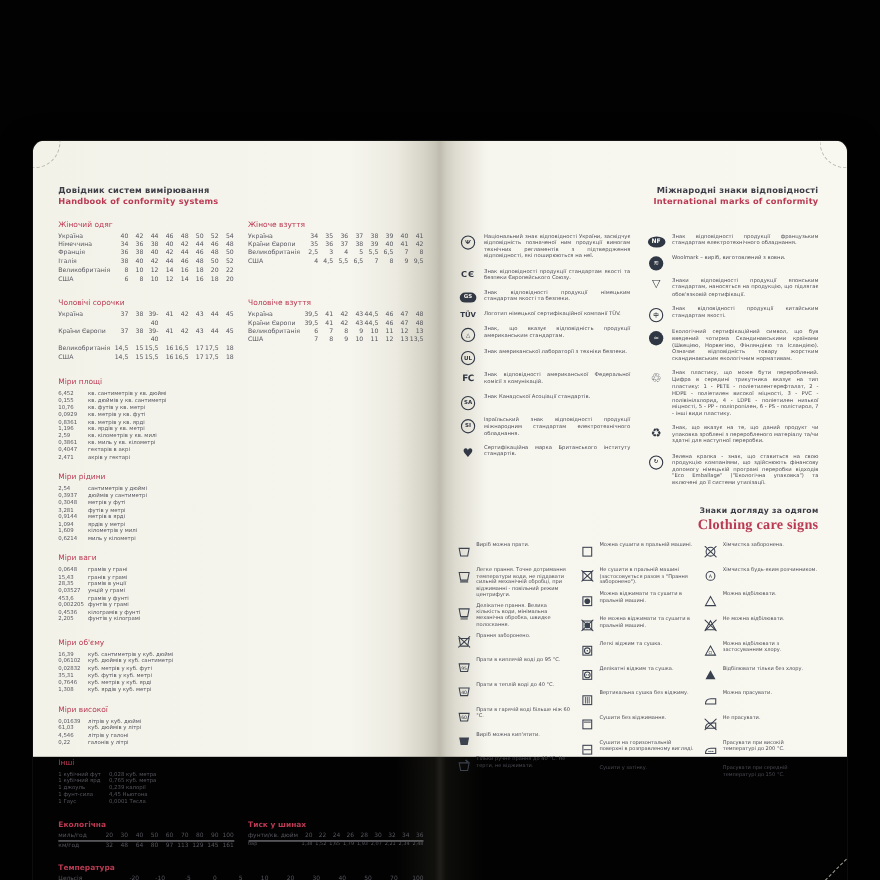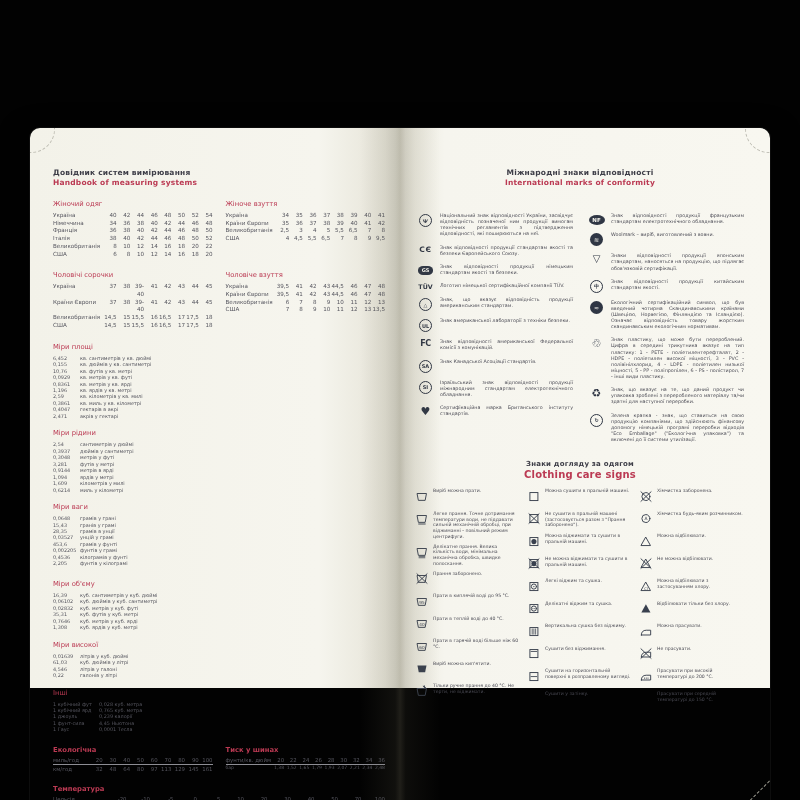--- a/index.html
+++ b/index.html
@@ -34,56 +34,56 @@
   .mrow{display:flex;font-size:4.9px;color:#55555e;line-height:1.32;}
   .mval{flex:0 0 27px;} .mdesc{flex:1;min-width:0;}
   .wide .mval{flex:0 0 46px;}
   .scrow{display:grid;font-size:5.4px;color:#55555e;line-height:1.5;align-items:end;}
   .scrow.rule{border-bottom:.7px solid #8d8d94;}
   .scrow .sval{text-align:right;}
   .scrow.tiny{font-size:4.5px;}
   .scale-head{font-size:6.8px;font-weight:700;color:#bb3a53;margin-bottom:2px;}
 
   
-  .rtitle{text-align:center;}
+  .rtitle{text-align:right;}
   .marks-wrap{display:flex;gap:14px;margin-top:26px;}
   .marks-wrap>div{flex:1;min-width:0;}
   .mark{display:flex;gap:5px;margin-bottom:7px;align-items:flex-start;}
   .mico{flex:0 0 19px;display:flex;justify-content:center;padding-top:1px;}
   .mtext{flex:1;font-size:4.8px;color:#4b4b55;line-height:1.28;text-align:justify;}
   .ck-circ{width:13px;height:13px;border:1.2px solid #2f3644;border-radius:50%;display:flex;
            align-items:center;justify-content:center;font-size:5px;font-weight:700;color:#2f3644;box-sizing:border-box;}
   .ck-fcirc{width:13px;height:13px;background:#2f3644;border-radius:50%;display:flex;align-items:center;
             justify-content:center;font-size:6px;color:#f6f5ee;}
   .ck-oval{width:16px;height:10px;background:#2f3644;border-radius:50%;display:flex;align-items:center;
            justify-content:center;font-size:5.5px;font-weight:700;color:#f6f5ee;margin-top:1px;}
   .ck-blob{width:15px;height:9px;background:#2f3644;border-radius:5px/4px;display:flex;align-items:center;
            justify-content:center;font-size:5px;font-weight:700;color:#f6f5ee;margin-top:1px;}
   .ck-txt{font-weight:700;color:#2f3644;font-size:7px;line-height:1;}
   .ck-txt.kite{font-size:11px;} .ck-txt.jis{font-weight:400;font-size:10px;}
   .ck-txt.rec{font-weight:400;font-size:11px;} .ck-txt.ce{letter-spacing:.8px;font-size:7.5px;}
   .ck-txt.tuv{font-size:6.3px;} .ck-txt.fcc{font-size:8px;letter-spacing:-.5px;}
   .care-title{margin-top:10px;}
-  .care-title .title-uk{font-size:7px;} .care-title .title-en{font-size:10px;}
+  .care-title .title-uk{font-size:7px;} .care-title .title-en{font-size:13px;font-family:Liberation Serif, serif;}
   .care-wrap{display:flex;gap:8px;margin-top:8px;}
   .care-wrap>div{flex:1;min-width:0;}
   .care{display:flex;gap:4px;margin-bottom:3.5px;align-items:flex-start;}
   .cico{flex:0 0 13px;padding-top:0;}
   .ctext{flex:1;font-size:4.6px;color:#4b4b55;line-height:1.28;}
 </style>
 </head>
 <body>
 
 <div class="stage">
   <div class="book">
 
     <div class="page page-left">
       <div>
         <div class="title-uk">Довідник систем вимірювання</div>
-        <div class="title-en">Handbook of measuring systems</div>
+        <div class="title-en">Handbook of conformity systems</div>
       </div>
       <div class="two-col" id="sizes-a">
           <div>
             <div class="shead">Жіночий одяг</div>
             <div class="srow">
               <span class="slabel">Україна</span>
               <span class="sval">40</span>
               <span class="sval">42</span>
               <span class="sval">44</span>
               <span class="sval">46</span>

